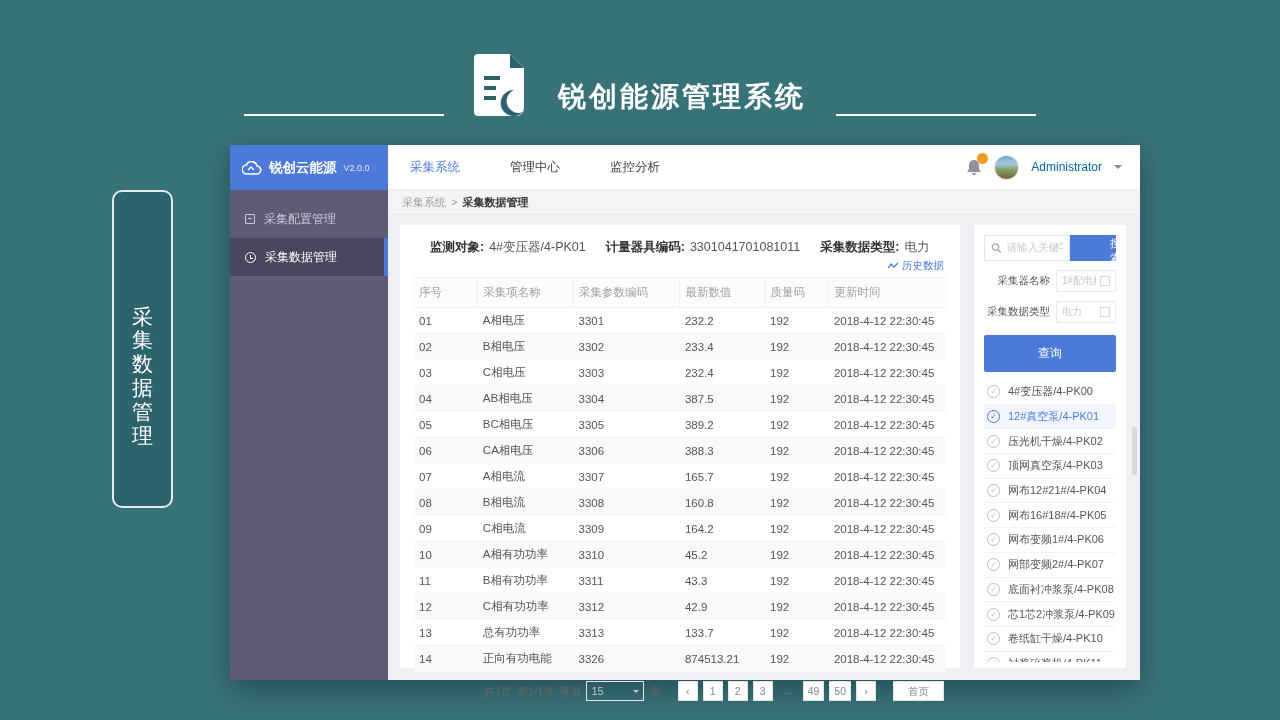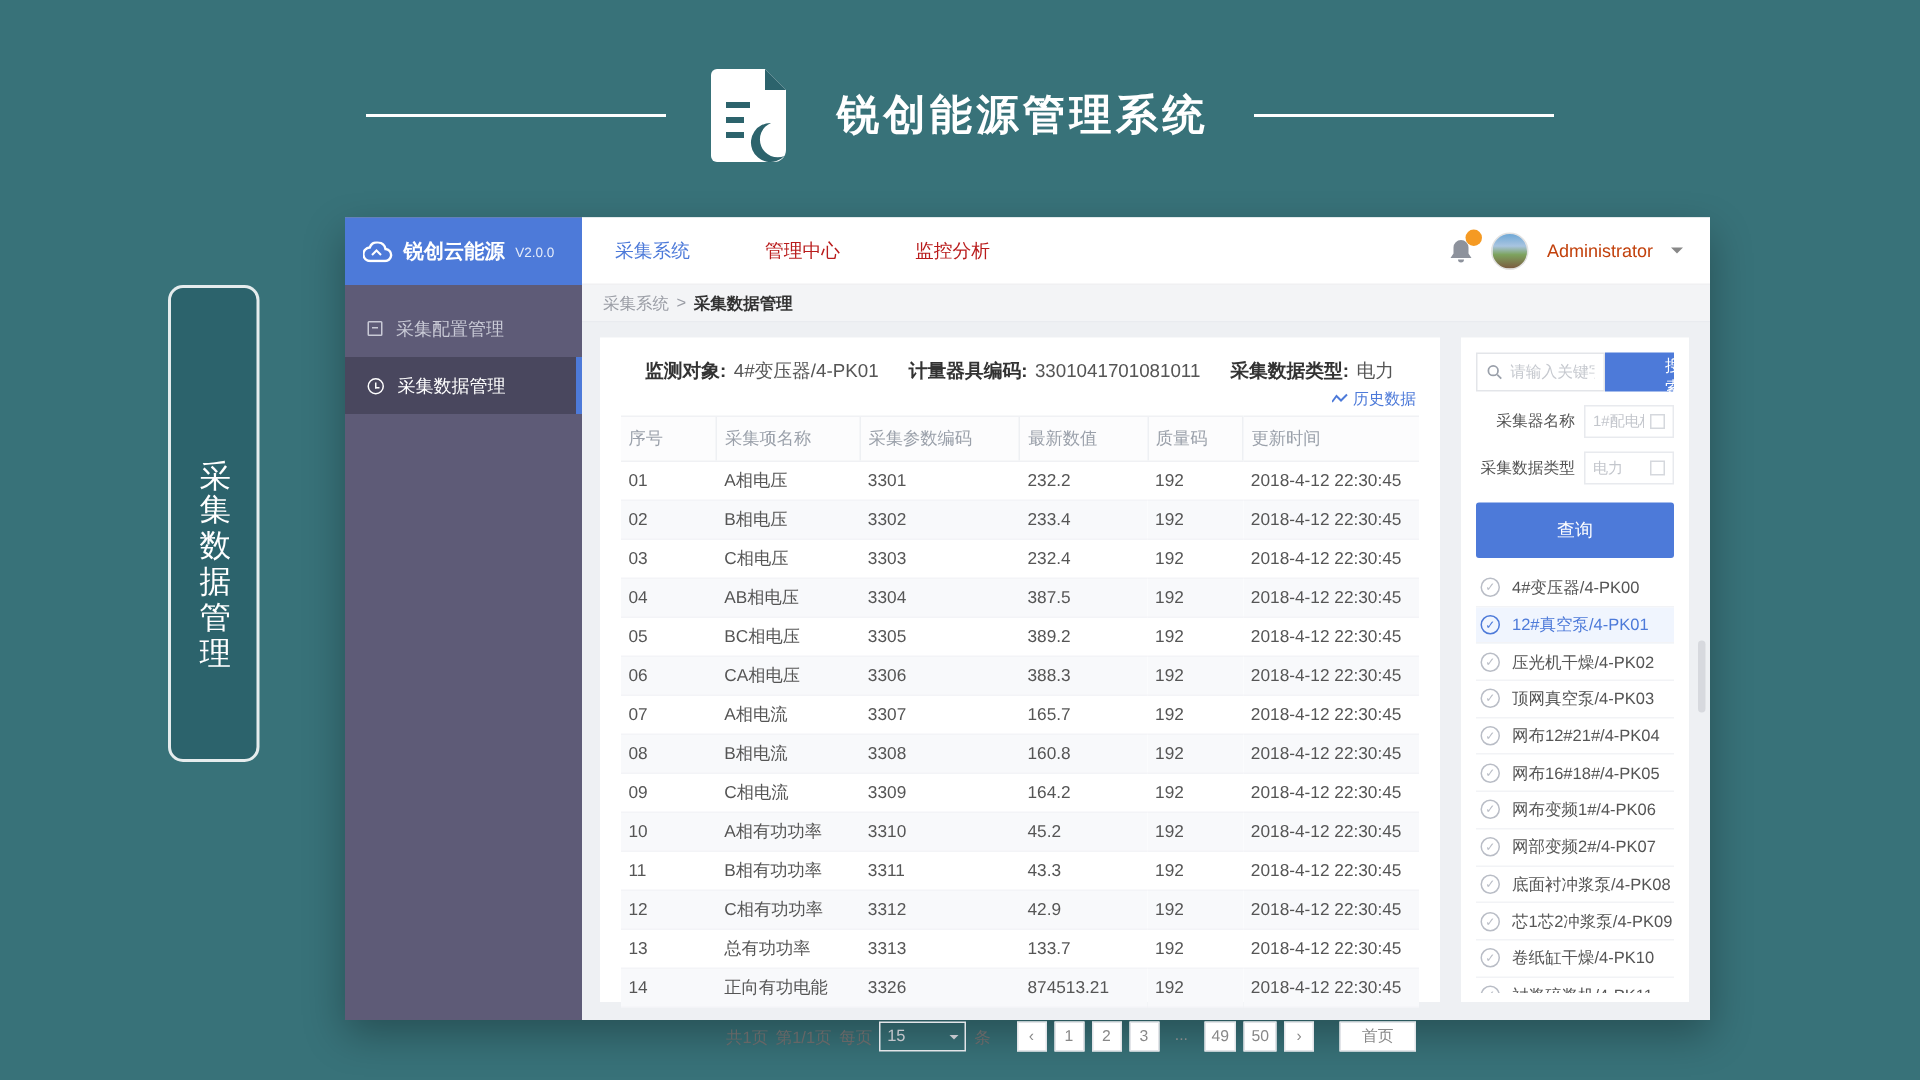--- a/index.html
+++ b/index.html
@@ -4,21 +4,21 @@
 <style>
   :root{
     --teal:#387279; --teal-dark:#2c636c; --blue:#4d7ad9;
     --sidebar:#5e5b77; --sidebar-active:#49475e; --orange:#f59a23;
   }
   *{box-sizing:border-box; font-family:"Liberation Sans","DejaVu Sans",sans-serif;}
   html,body{margin:0;padding:0;}
   body{width:1280px;height:720px;position:relative;overflow:hidden;background:var(--teal);}
 
   
-  .page-header{position:absolute;top:38px;left:0;right:0;height:78px;display:flex;align-items:center;justify-content:center;gap:30px;}
+  .page-header{position:absolute;top:38px;left:0;right:0;height:78px;display:flex;align-items:flex-end;justify-content:center;gap:30px;}
   .hr-line{height:2px;background:#fff;width:200px;}
   .page-title{color:#fff;font-size:28px;font-weight:bold;letter-spacing:3px;}
   .doc-icon{display:flex;align-items:center;}
 
   
   .side-tab{position:absolute;left:112px;top:190px;width:61px;height:318px;background:var(--teal-dark);
     border:2px solid rgba(255,255,255,.88);border-radius:10px;display:flex;align-items:center;justify-content:center;}
   .side-tab span{writing-mode:vertical-lr;text-orientation:upright;color:#fff;font-size:21px;letter-spacing:24px;margin-top:24px;}
 
   
@@ -37,27 +37,27 @@
   .mi-square{width:10px;height:10px;border:1px solid #c9cad6;border-radius:1px;flex-shrink:0;position:relative;}
   .mi-square::after{content:"";position:absolute;left:2px;right:2px;top:3px;border-top:1px solid #c9cad6;}
   .mi-clock{width:11px;height:11px;border:1px solid #fff;border-radius:50%;flex-shrink:0;position:relative;}
   .mi-clock::after{content:"";position:absolute;left:4px;top:2px;width:1px;height:4px;background:#fff;}
   .mi-clock::before{content:"";position:absolute;left:4px;top:5px;width:3px;height:1px;background:#fff;}
 
   
   .main{flex:1;display:flex;flex-direction:column;background:#eef0f3;min-width:0;}
   .topbar{height:45px;background:#fff;display:flex;align-items:center;padding:0 18px 0 22px;border-bottom:1px solid #f0f0f2;flex-shrink:0;}
   .nav{display:flex;gap:50px;}
-  .nav-item{color:#b91c1c;font-size:12.5px;cursor:pointer;}
+  .nav-item{color:#404040;font-size:12.5px;cursor:pointer;}
   .nav-item.active{color:var(--blue);}
   .topbar-right{margin-left:auto;display:flex;align-items:center;gap:12px;}
   .bell{position:relative;width:16px;height:18px;}
   .badge{position:absolute;top:-5px;right:-6px;width:11px;height:11px;background:var(--orange);border-radius:50%;}
   .avatar{width:25px;height:25px;border-radius:50%;background:linear-gradient(180deg,#6fa8d6 0%,#a8c4e0 35%,#7da35e 60%,#7b5b40 100%);border:1px solid #e2e2e2;}
-  .user-name{font-size:12px;color:#c2410c;}
+  .user-name{font-size:12px;color:#0369a1;}
   .caret{width:0;height:0;border:4px solid transparent;border-top-color:#888;margin-top:4px;}
 
   .breadcrumb{height:25px;background:#f3f4f6;border-bottom:1px solid #e9ebef;display:flex;align-items:center;gap:5px;padding:0 14px;font-size:11px;color:#9a9da5;flex-shrink:0;}
   .breadcrumb .current{color:#333;font-weight:bold;}
 
   .content{flex:1;display:flex;gap:14px;padding:10px 14px 12px 12px;min-height:0;}
   .main-card{width:560px;background:#fff;padding:8px 14px 6px;display:flex;flex-direction:column;flex-shrink:0;}
   .info-row{display:flex;gap:20px;align-items:flex-start;padding:6px 0 0 16px;font-size:12.5px;white-space:nowrap;}
   .info-pair{display:flex;gap:5px;align-items:baseline;}
   .info-label{font-weight:bold;color:#333;}

